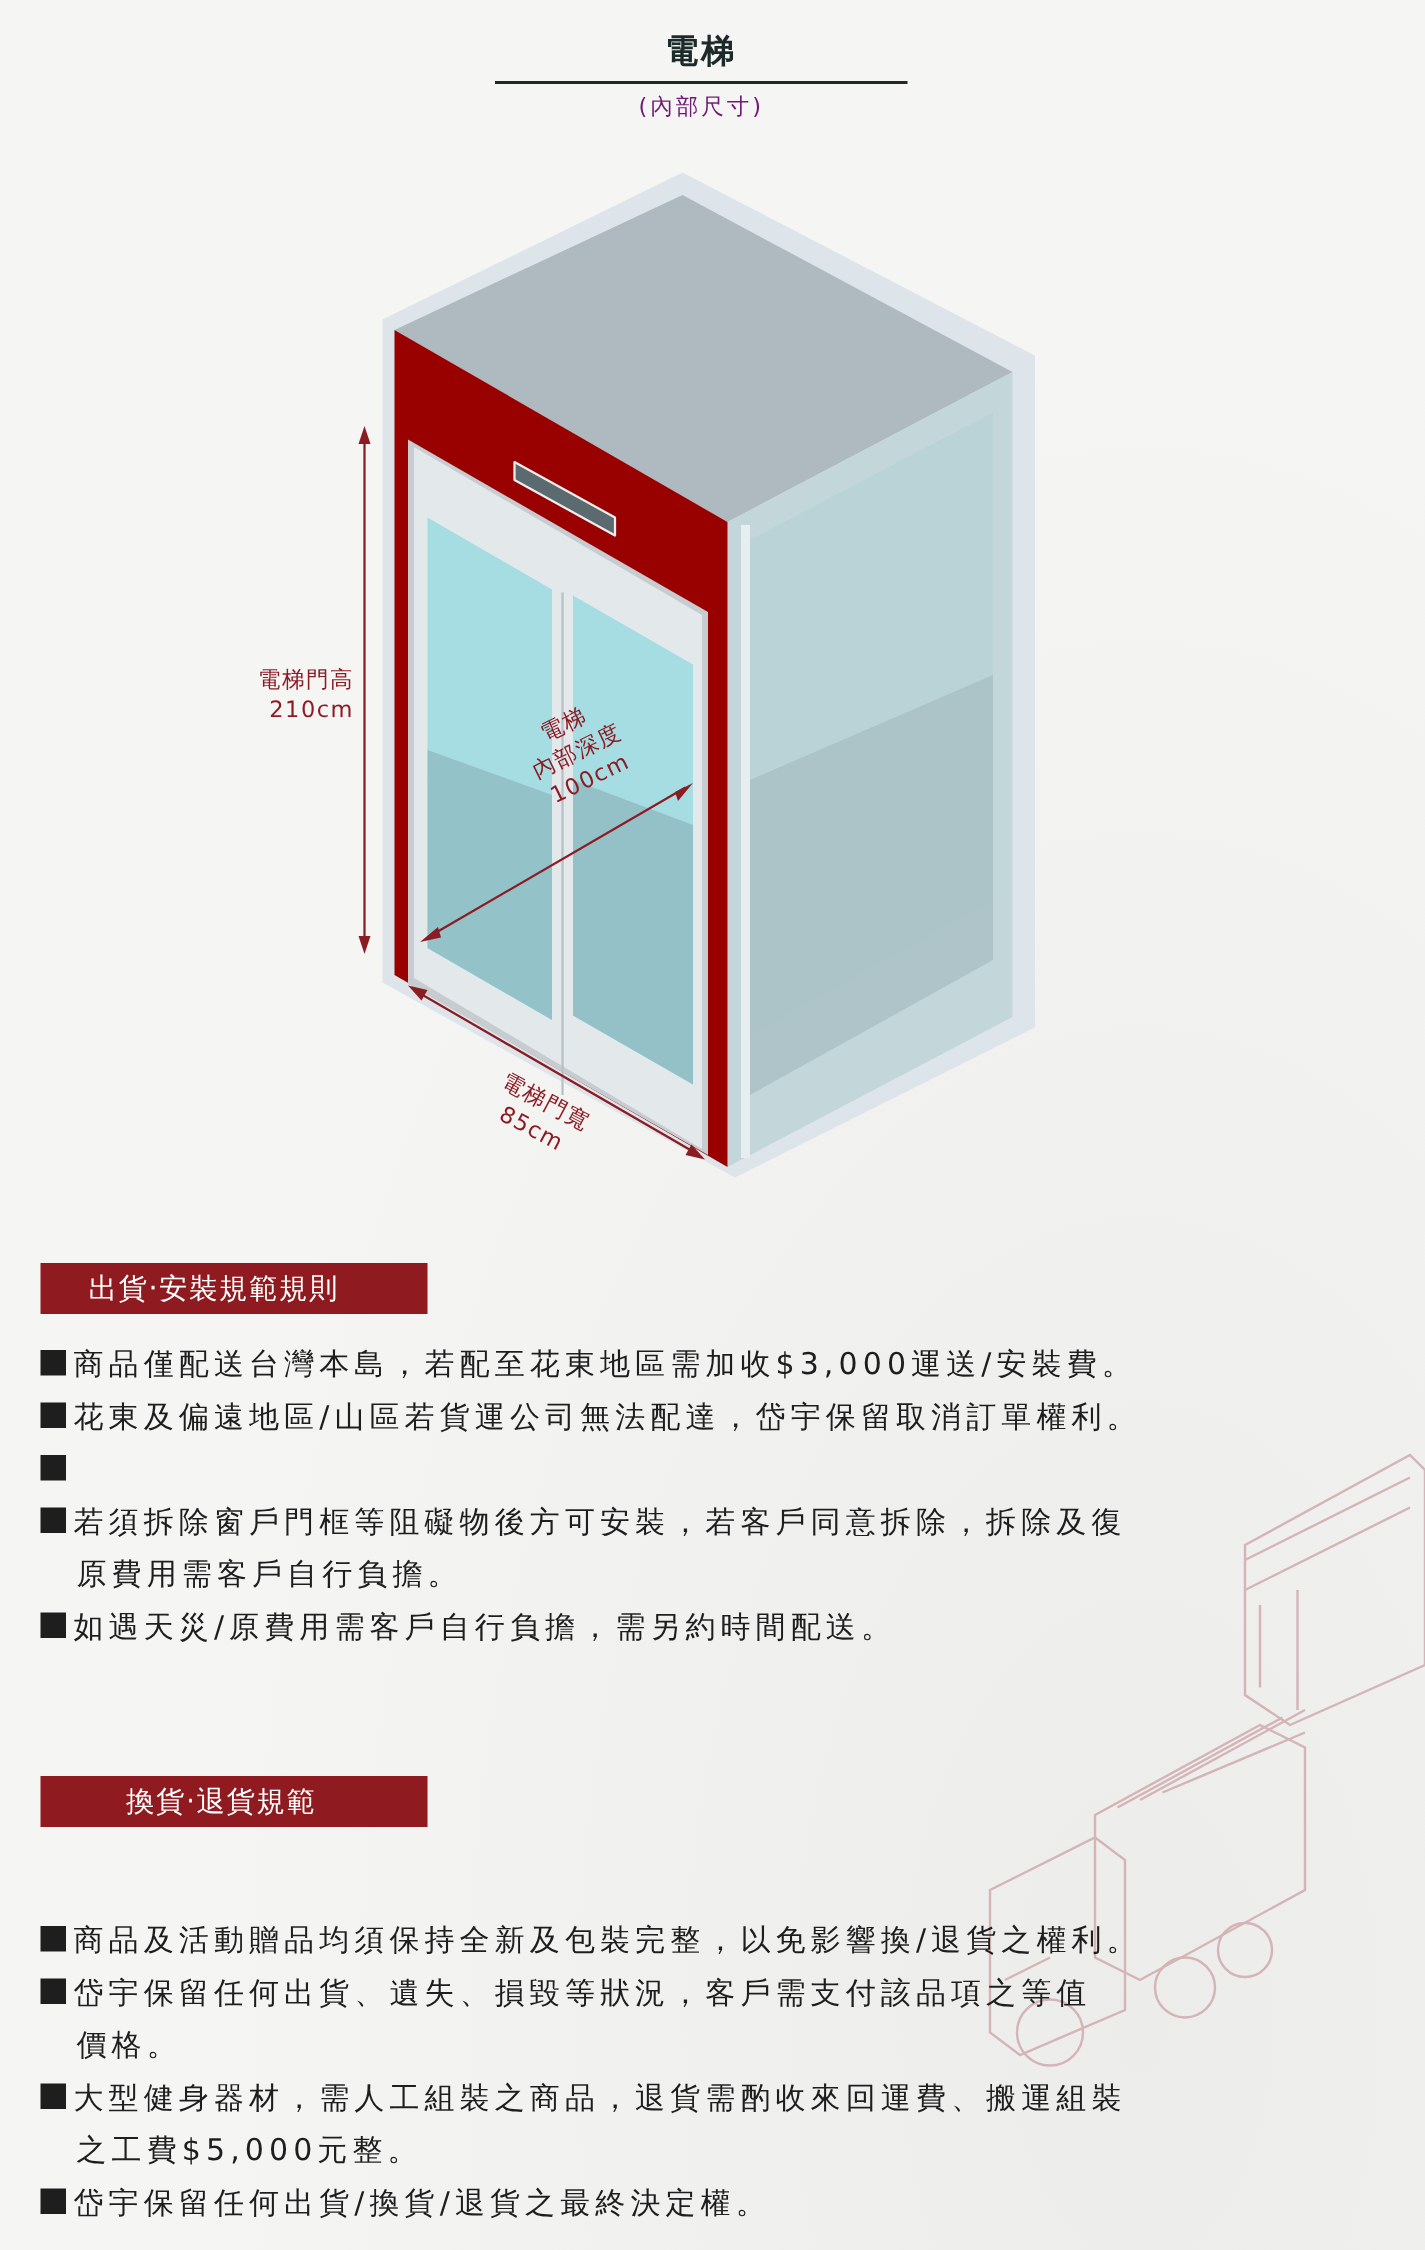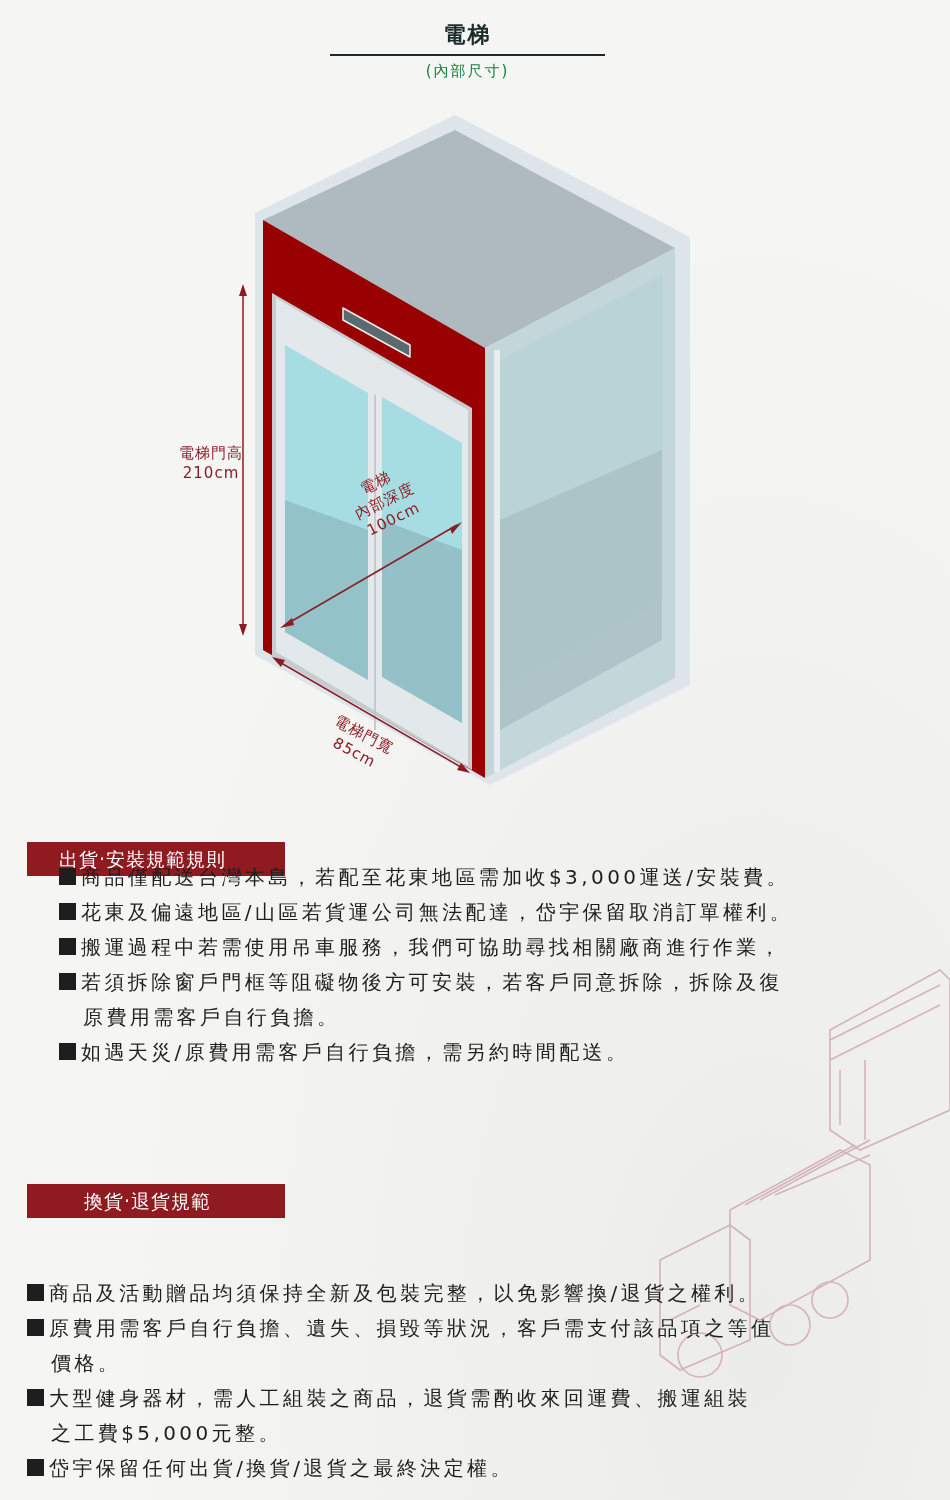--- a/index.html
+++ b/index.html
@@ -6,40 +6,40 @@
   body {
     width: 950px; height: 1500px; overflow: hidden; position: relative;
     background: #f4f4f3;
     background-image: radial-gradient(ellipse at 80% 90%, #ececea 0%, #f5f5f4 60%);
     font-family: "DejaVu Sans", "Liberation Sans", sans-serif;
     color: #222;
   }
   .title-wrap { position: absolute; left: 330px; top: 20px; width: 275px; text-align: center; }
   .title { font-size: 22px; font-weight: bold; color: #1c2a2a; letter-spacing: 2px; line-height: 30px; }
   .title-rule { height: 2px; background: #1c2a2a; margin: 4px 0 6px; }
-  .subtitle { font-size: 15px; color: #15803d; letter-spacing: 2px; }
+  .subtitle { font-size: 15px; color: #701a75; letter-spacing: 2px; }
 
   .illus { position: absolute; left: 0; top: 0; width: 950px; height: 820px; }
   .dim-label {
     position: absolute; color: #8c1c24; font-size: 15px; line-height: 20px; letter-spacing: 1px;
   }
-  .dim-height { left: 168px; top: 443px; text-align: center; width: 86px; }
+  .dim-height { left: 150px; top: 443px; text-align: right; width: 86px; }
   .dim-depth { left: 322px; top: 498px; transform: rotate(-26deg); transform-origin: left top; text-align: center; width: 110px; }
   .dim-width { left: 320px; top: 700px; transform: rotate(28deg); transform-origin: left top; text-align: center; width: 110px; }
 
   .section-header {
     position: absolute; left: 27px; width: 258px; height: 34px;
     background: #8f1a1f; color: #fff; font-size: 19px; line-height: 34px;
     letter-spacing: 1px;
   }
   .sh1 { top: 842px; padding-left: 32px; box-sizing: border-box; }
   .sh2 { top: 1184px; padding-left: 57px; box-sizing: border-box; }
 
   .rules { position: absolute; left: 27px; width: 870px; font-size: 20px; letter-spacing: 3.4px; line-height: 35px; color: #1e1e1e; }
-  .rules1 { top: 860px; margin-left: 32px; }
+  .rules1 { top: 892px; }
   .rules2 { top: 1236px; margin-top: 40px; }
   .rule-item { position: relative; }
   .rule-item .bullet { display: inline-block; width: 17px; height: 17px; background: #1e1e1e; margin-right: 5px; vertical-align: -1px; }
   .rule-item.indent-cont .cont { padding-left: 24px; display: block; }
   .deco { position: absolute; left: 640px; top: 960px; width: 310px; height: 420px; pointer-events: none; }
 </style>
 </head>
 <body>
 
 <div class="title-wrap">
@@ -121,38 +121,38 @@
 
 <div class="section-header sh1">出貨‧安裝規範規則</div>
 <div class="rules rules1">
   <div class="rule-item">
     <span class="bullet"></span><span>商品僅配送台灣本島，若配至花東地區需加收$3,000運送/安裝費。</span>
   </div>
   <div class="rule-item">
     <span class="bullet"></span><span>花東及偏遠地區/山區若貨運公司無法配達，岱宇保留取消訂單權利。</span>
   </div>
   <div class="rule-item">
-    <span class="bullet"></span><span>搬運過程中若需使用吊車服務，我們可協助尋找相關廠商進行作業，</span>
+    <span class="bullet"></span>
   </div>
   <div class="rule-item indent-cont">
     <span class="bullet"></span><span>若須拆除窗戶門框等阻礙物後方可安裝，若客戶同意拆除，拆除及復</span>
     <span class="cont">原費用需客戶自行負擔。</span>
   </div>
   <div class="rule-item">
     <span class="bullet"></span><span>如遇天災/原費用需客戶自行負擔，需另約時間配送。</span>
   </div>
 </div>
 
 <div class="section-header sh2">換貨‧退貨規範</div>
 <div class="rules rules2">
   <div class="rule-item">
     <span class="bullet"></span><span>商品及活動贈品均須保持全新及包裝完整，以免影響換/退貨之權利。</span>
   </div>
   <div class="rule-item indent-cont">
-    <span class="bullet"></span><span>原費用需客戶自行負擔、遺失、損毀等狀況，客戶需支付該品項之等值</span>
+    <span class="bullet"></span><span>岱宇保留任何出貨、遺失、損毀等狀況，客戶需支付該品項之等值</span>
     <span class="cont">價格。</span>
   </div>
   <div class="rule-item indent-cont">
     <span class="bullet"></span><span>大型健身器材，需人工組裝之商品，退貨需酌收來回運費、搬運組裝</span>
     <span class="cont">之工費$5,000元整。</span>
   </div>
   <div class="rule-item">
     <span class="bullet"></span><span>岱宇保留任何出貨/換貨/退貨之最終決定權。</span>
   </div>
 </div>

